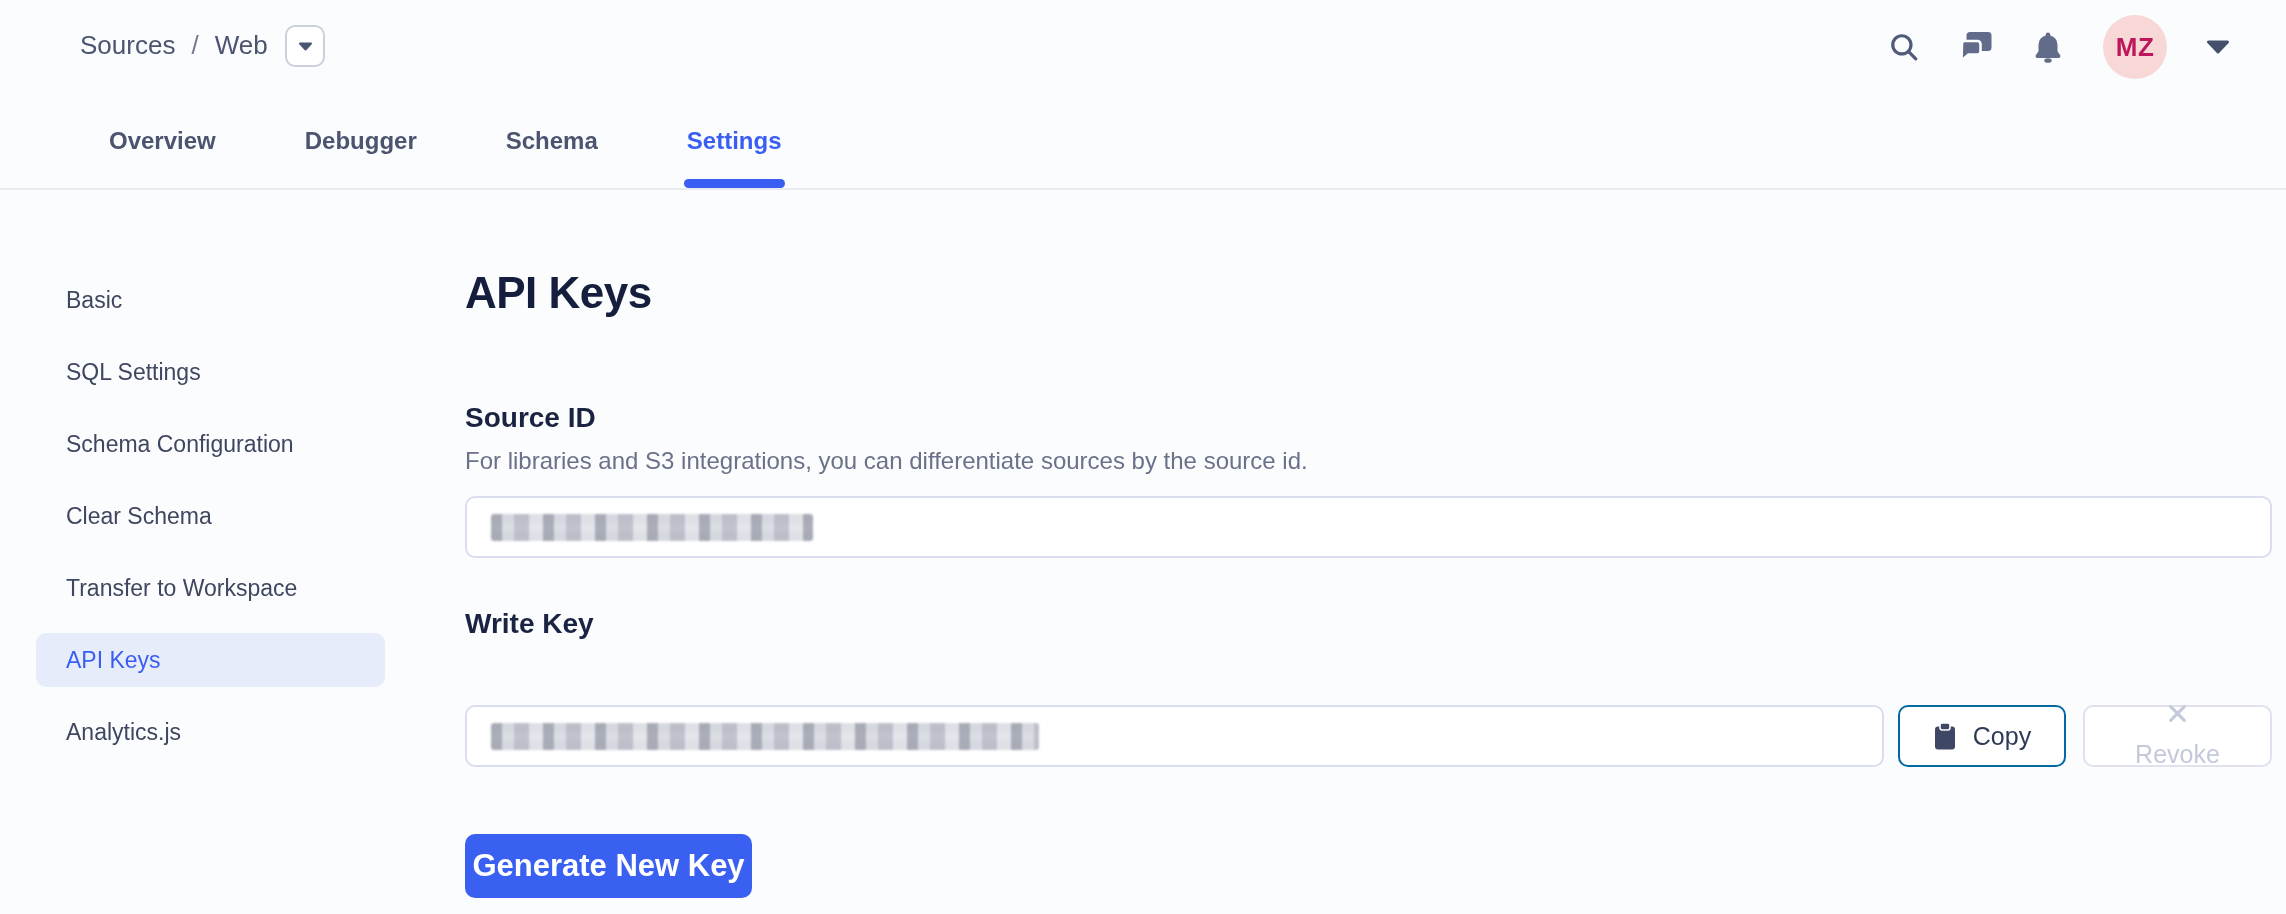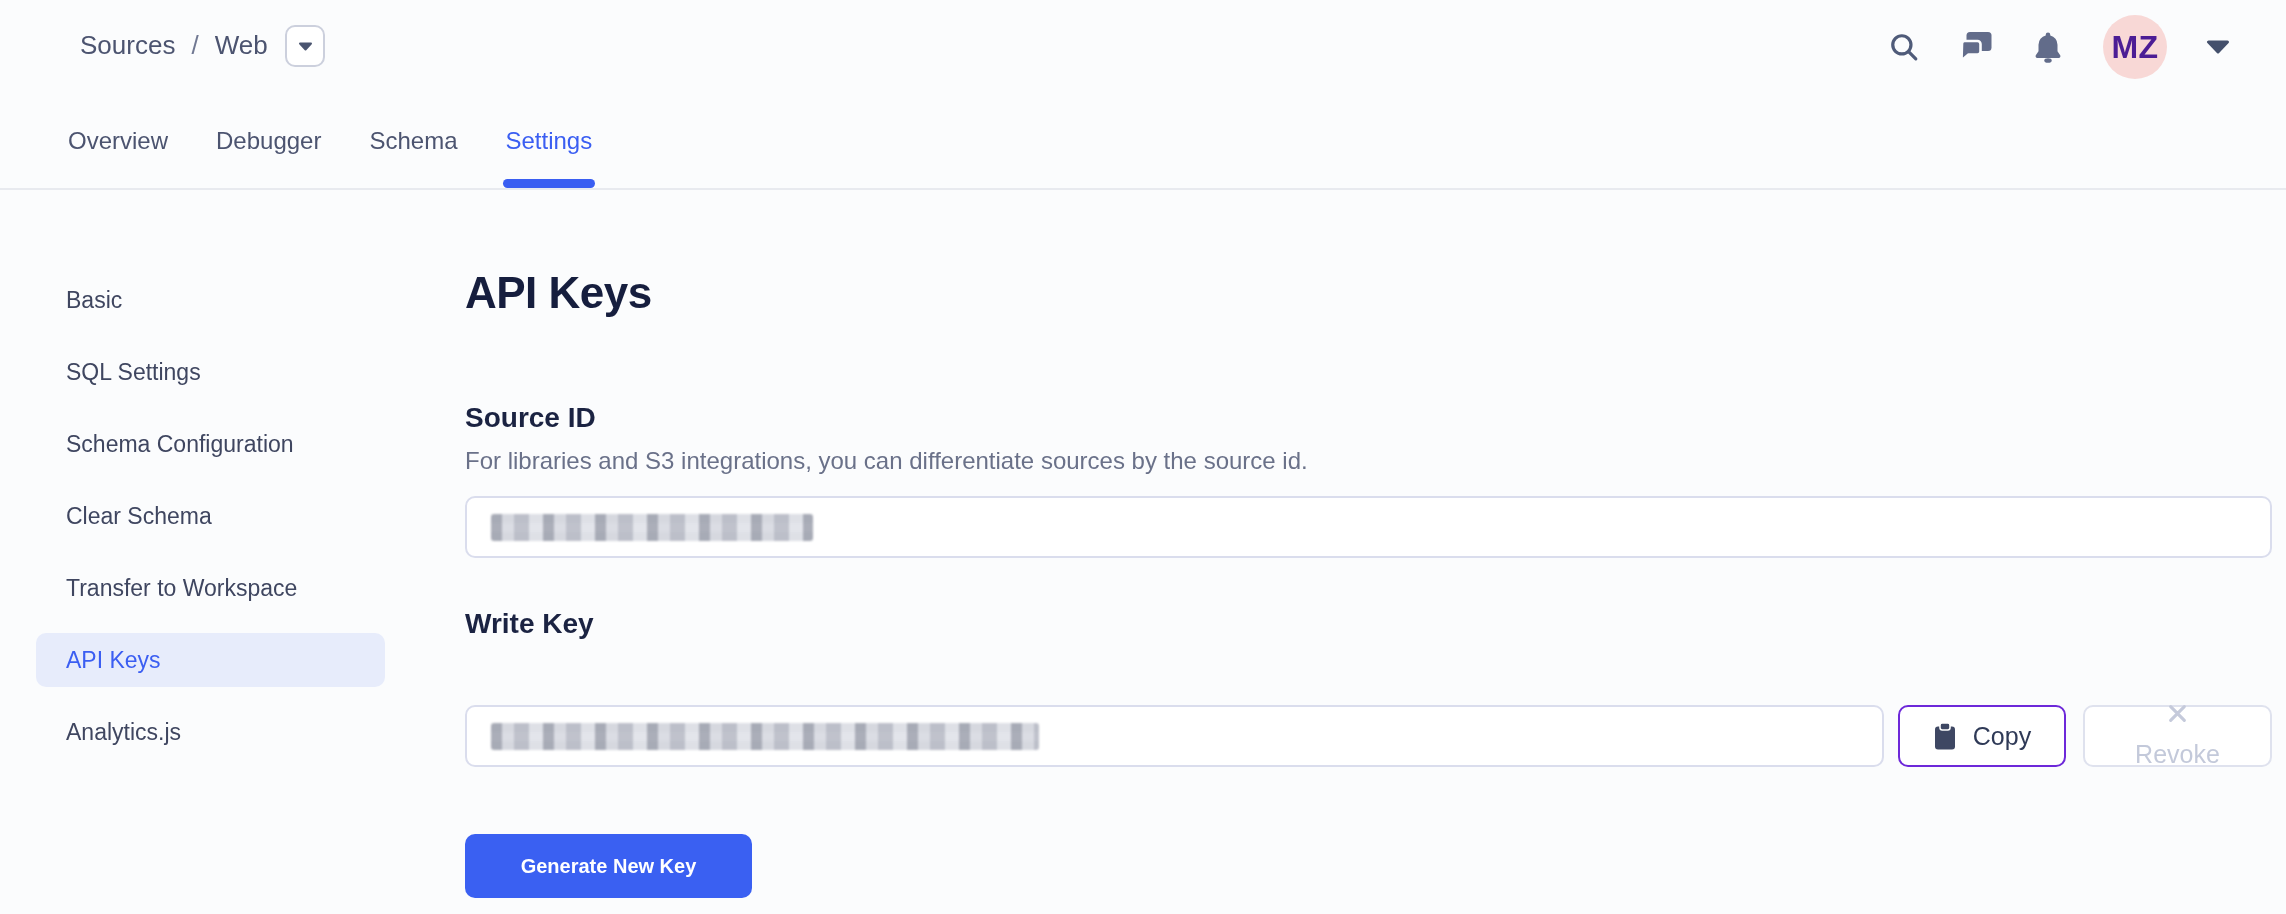--- a/index.html
+++ b/index.html
@@ -7,44 +7,44 @@
   .page{position:relative;width:2286px;height:914px;background:#fbfcfd;overflow:hidden;}
 
   
   .header{position:absolute;left:0;top:0;width:100%;height:188px;border-bottom:2px solid #e8eaef;background:#fbfcfd;}
   .breadcrumb{position:absolute;left:80px;top:20px;height:50px;display:flex;align-items:center;font-size:26px;color:#4c5470;}
   .breadcrumb .crumb{cursor:default;}
   .breadcrumb .sep{margin:0 16px;color:#707892;}
   .env-dd{position:absolute;left:285px;top:25px;width:40px;height:42px;border:2px solid #ccd0dd;border-radius:10px;background:#ffffff;display:flex;align-items:center;justify-content:center;box-sizing:border-box;}
   .hdr-icons{position:absolute;top:0;right:55px;height:94px;display:flex;align-items:center;gap:38px;}
   .icon-btn{width:34px;height:34px;display:flex;align-items:center;justify-content:center;}
-  .avatar{width:64px;height:64px;border-radius:50%;background:#f8d8d6;color:#4c1d95;font-size:32px;font-weight:600;display:flex;align-items:center;justify-content:center;letter-spacing:.5px;}
+  .avatar{width:64px;height:64px;border-radius:50%;background:#f8d8d6;color:#be185d;font-size:26px;font-weight:600;display:flex;align-items:center;justify-content:center;letter-spacing:.5px;}
   .tabs{position:absolute;left:68px;top:118px;display:flex;gap:48px;}
-  .tab{position:relative;height:70px;font-size:24px;font-weight:400;color:#4c5470;line-height:34px;padding-top:6px;box-sizing:border-box;cursor:pointer;}
+  .tab{position:relative;height:70px;font-size:24px;font-weight:700;color:#4c5470;line-height:34px;padding-top:6px;box-sizing:border-box;cursor:pointer;margin-left:41px;}
   .tab.active{color:#3a5ef2;}
   .tab.active::after{content:"";position:absolute;left:-3px;right:-3px;bottom:0;height:9px;border-radius:5px;background:#3a5ef2;}
 
   
   .sidebar{position:absolute;left:36px;top:273px;width:349px;}
   .side-item{height:54px;margin-bottom:18px;display:flex;align-items:center;padding-left:30px;box-sizing:border-box;font-size:23px;font-weight:500;color:#3f4660;border-radius:10px;cursor:pointer;}
   .side-item.active{background:#e7ecfb;color:#3b5ef2;}
 
   
   .page-title{position:absolute;left:465px;top:268px;font-size:44px;font-weight:700;color:#161e3e;letter-spacing:-.5px;}
   .sec-label{position:absolute;left:465px;font-size:28px;font-weight:700;color:#1b2342;}
   .sec-desc{position:absolute;left:465px;font-size:24px;color:#6a7189;}
   .field{position:absolute;background:#ffffff;border:2px solid #dadded;border-radius:10px;box-sizing:border-box;display:flex;align-items:center;padding-left:24px;}
   .redacted{height:27px;border-radius:3px;filter:blur(1.2px);
     background:
       repeating-linear-gradient(90deg, rgba(110,115,132,.50) 0 11px, rgba(196,199,210,.38) 11px 23px, rgba(148,152,168,.48) 23px 38px, rgba(218,221,229,.34) 38px 52px),
       repeating-linear-gradient(0deg, rgba(168,173,188,.35) 0 9px, rgba(205,208,218,.45) 9px 18px);}
   .btn{position:absolute;box-sizing:border-box;border-radius:10px;display:flex;align-items:center;justify-content:center;gap:16px;font-size:25px;cursor:pointer;background:#ffffff;}
-  .btn-copy{border:2px solid #6d28d9;color:#2f3a57;font-weight:500;}
+  .btn-copy{border:2px solid #0369a1;color:#2f3a57;font-weight:500;}
   .btn-revoke{border:2px solid #dfe2ee;color:#c3c9da;font-weight:500;flex-direction:column;}
-  .btn-generate{background:#3a60f2;border:none;color:#ffffff;font-weight:600;font-size:20px;}
+  .btn-generate{background:#3a60f2;border:none;color:#ffffff;font-weight:600;font-size:31px;}
 </style>
 </head>
 <body>
 
 <div class="page">
 
   <div class="header">
 
     <div class="breadcrumb">
       <span class="crumb">Sources</span>

